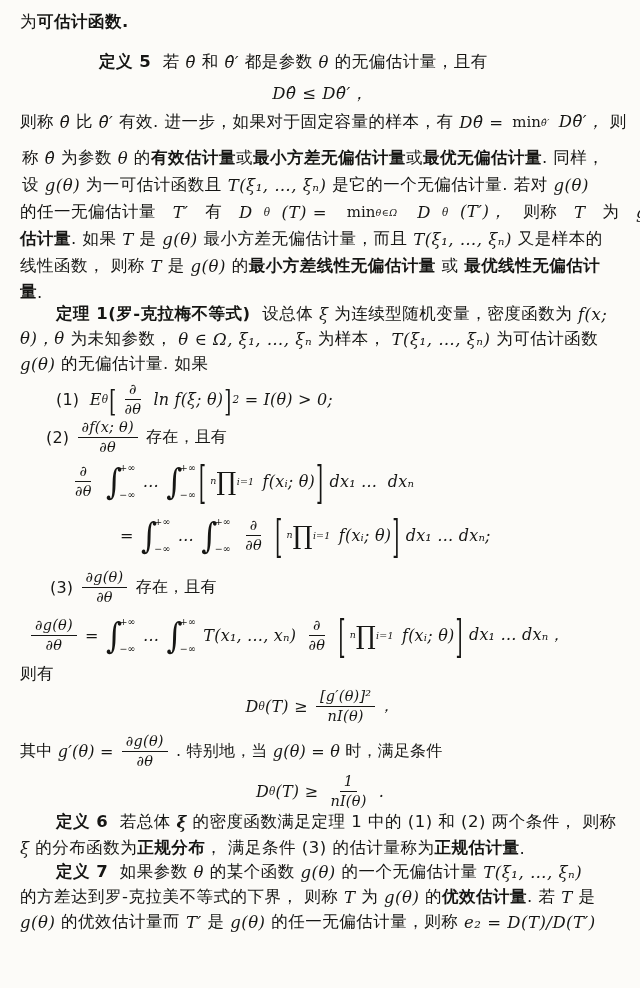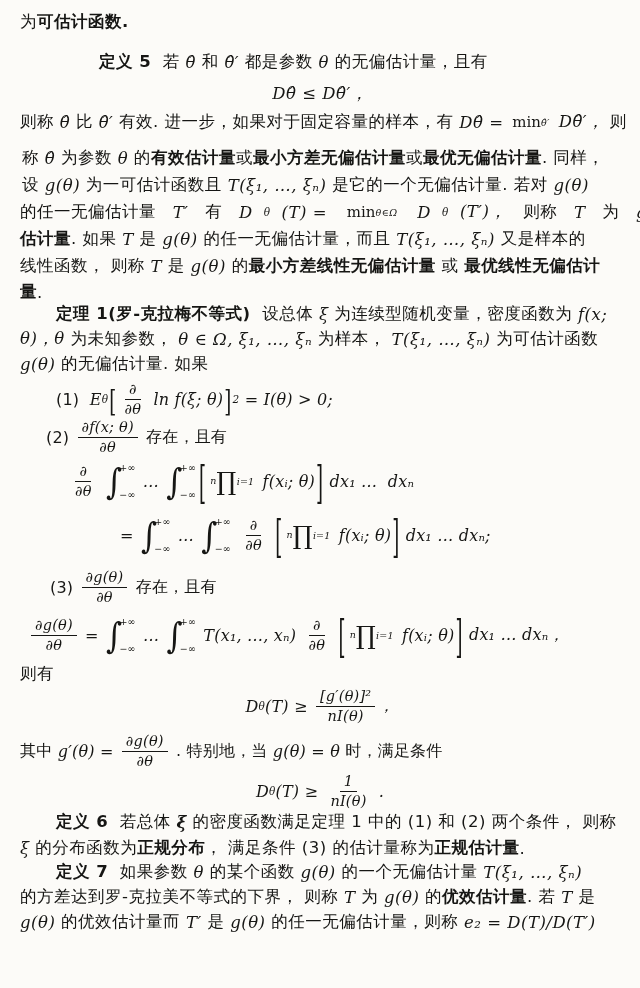--- a/index.html
+++ b/index.html
@@ -130,21 +130,21 @@
         <span class="tok math">g(θ)</span>
         <span class="tok"> 的</span>
         <span class="tok bold">最优无偏</span>
       </div>
       <div class="line" style="top: 227px; left: 20px;">
         <span class="tok bold">估计量</span>
         <span class="tok">. 如果 </span>
         <span class="tok math">T</span>
         <span class="tok"> 是 </span>
         <span class="tok math">g(θ)</span>
-        <span class="tok"> 的任一无偏估计量，而且 </span>
+        <span class="tok"> 最小方差无偏估计量，而且 </span>
         <span class="tok math">T(ξ₁, …, ξₙ)</span>
         <span class="tok"> 又是样本的</span>
       </div>
       <div class="line" style="top: 254px; left: 20px;">
         <span class="tok">线性函数， 则称 </span>
         <span class="tok math">T</span>
         <span class="tok"> 是 </span>
         <span class="tok math">g(θ)</span>
         <span class="tok"> 的</span>
         <span class="tok bold">最小方差线性无偏估计量</span>

